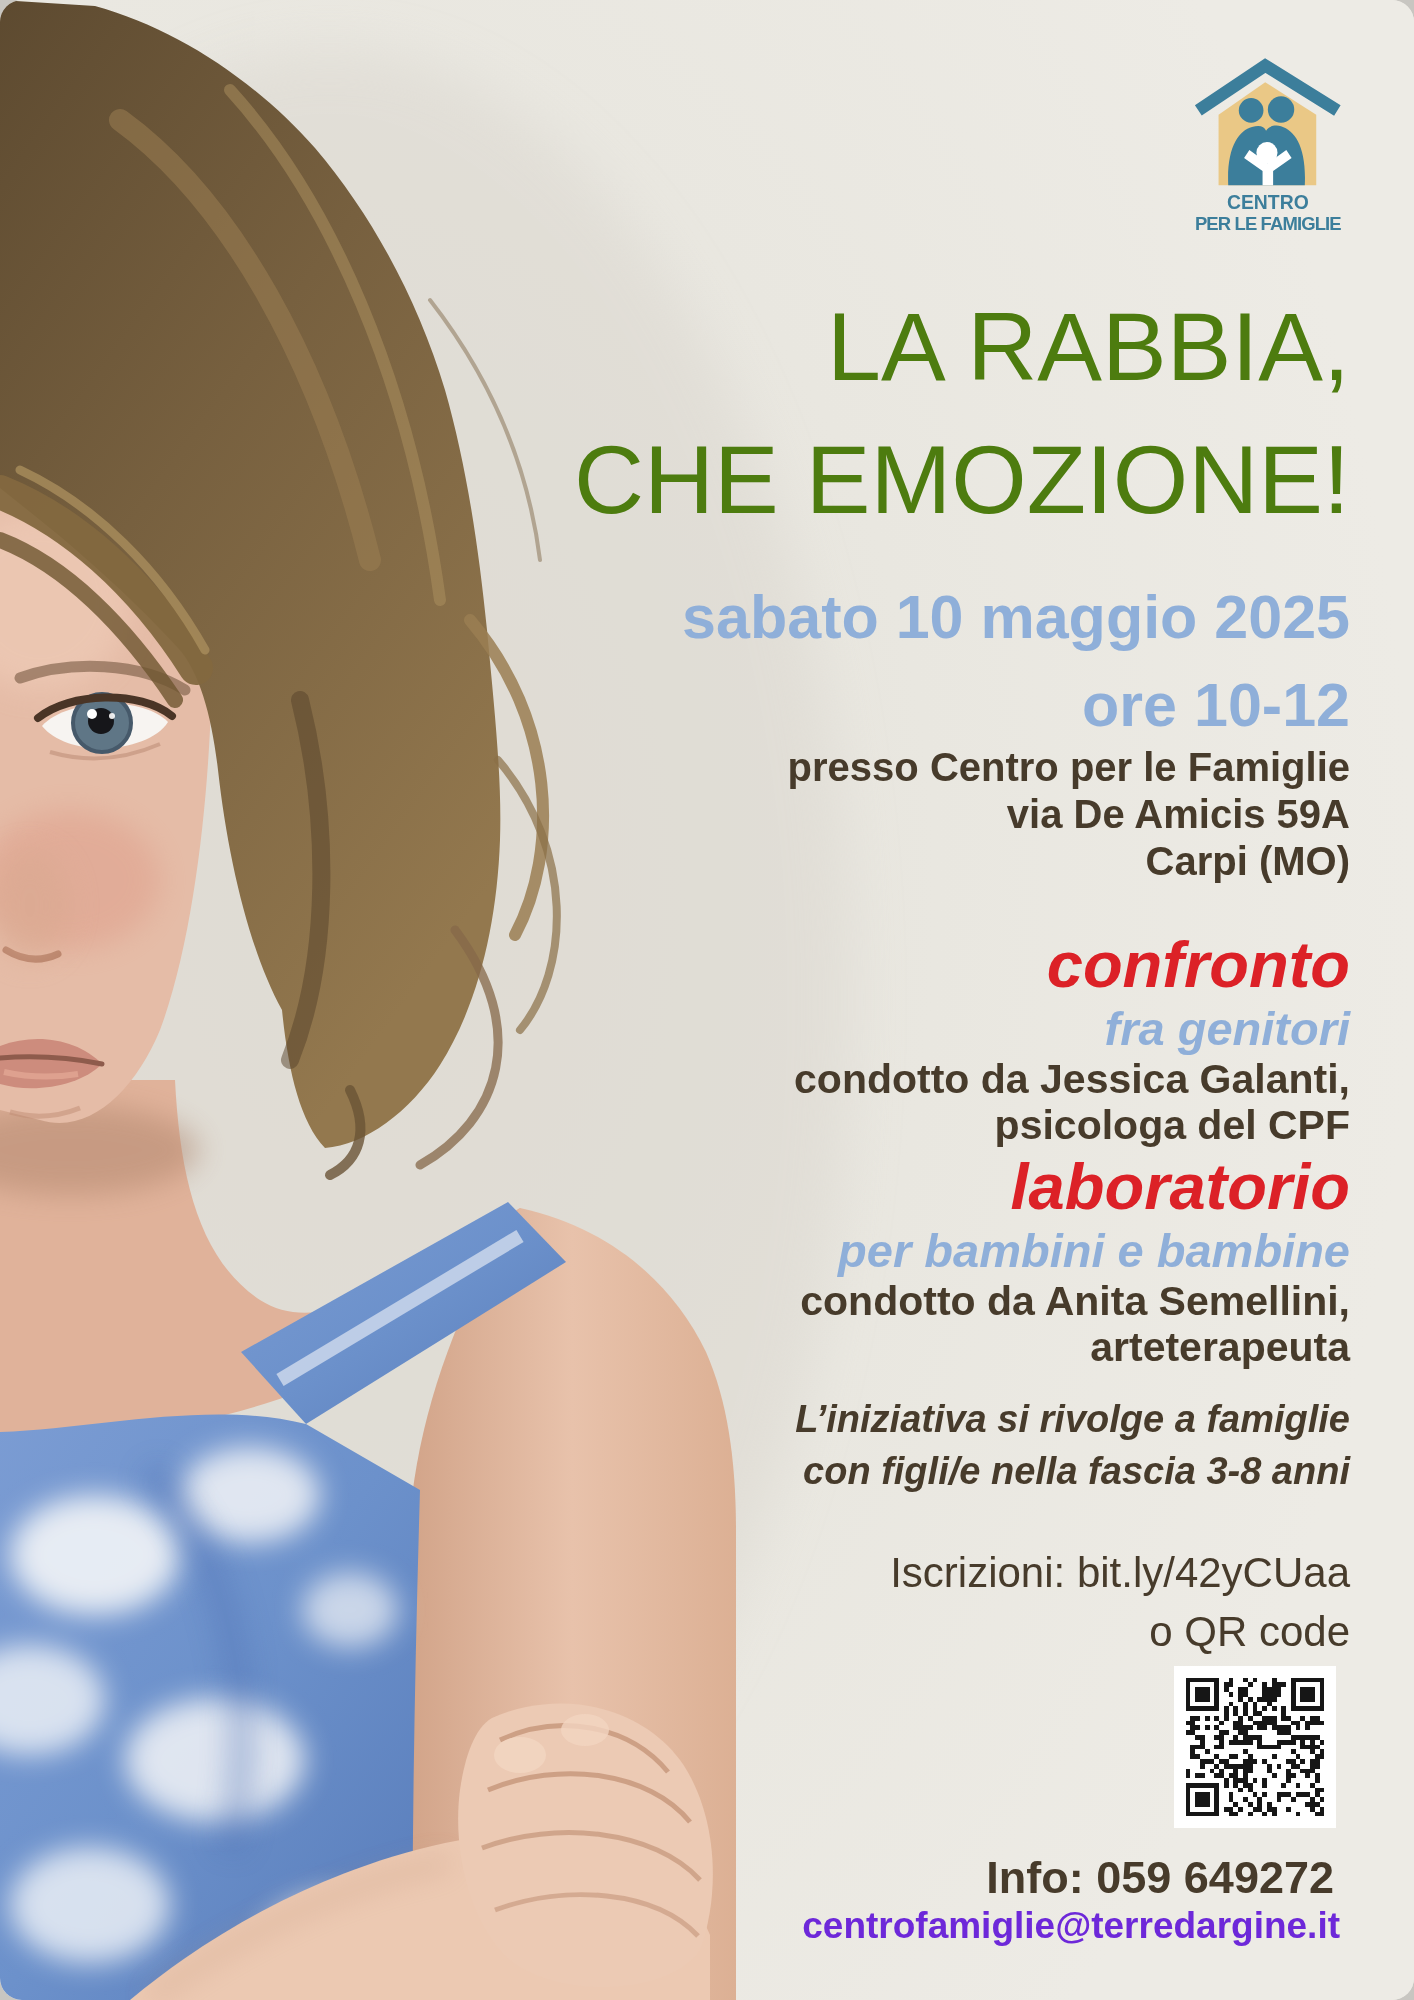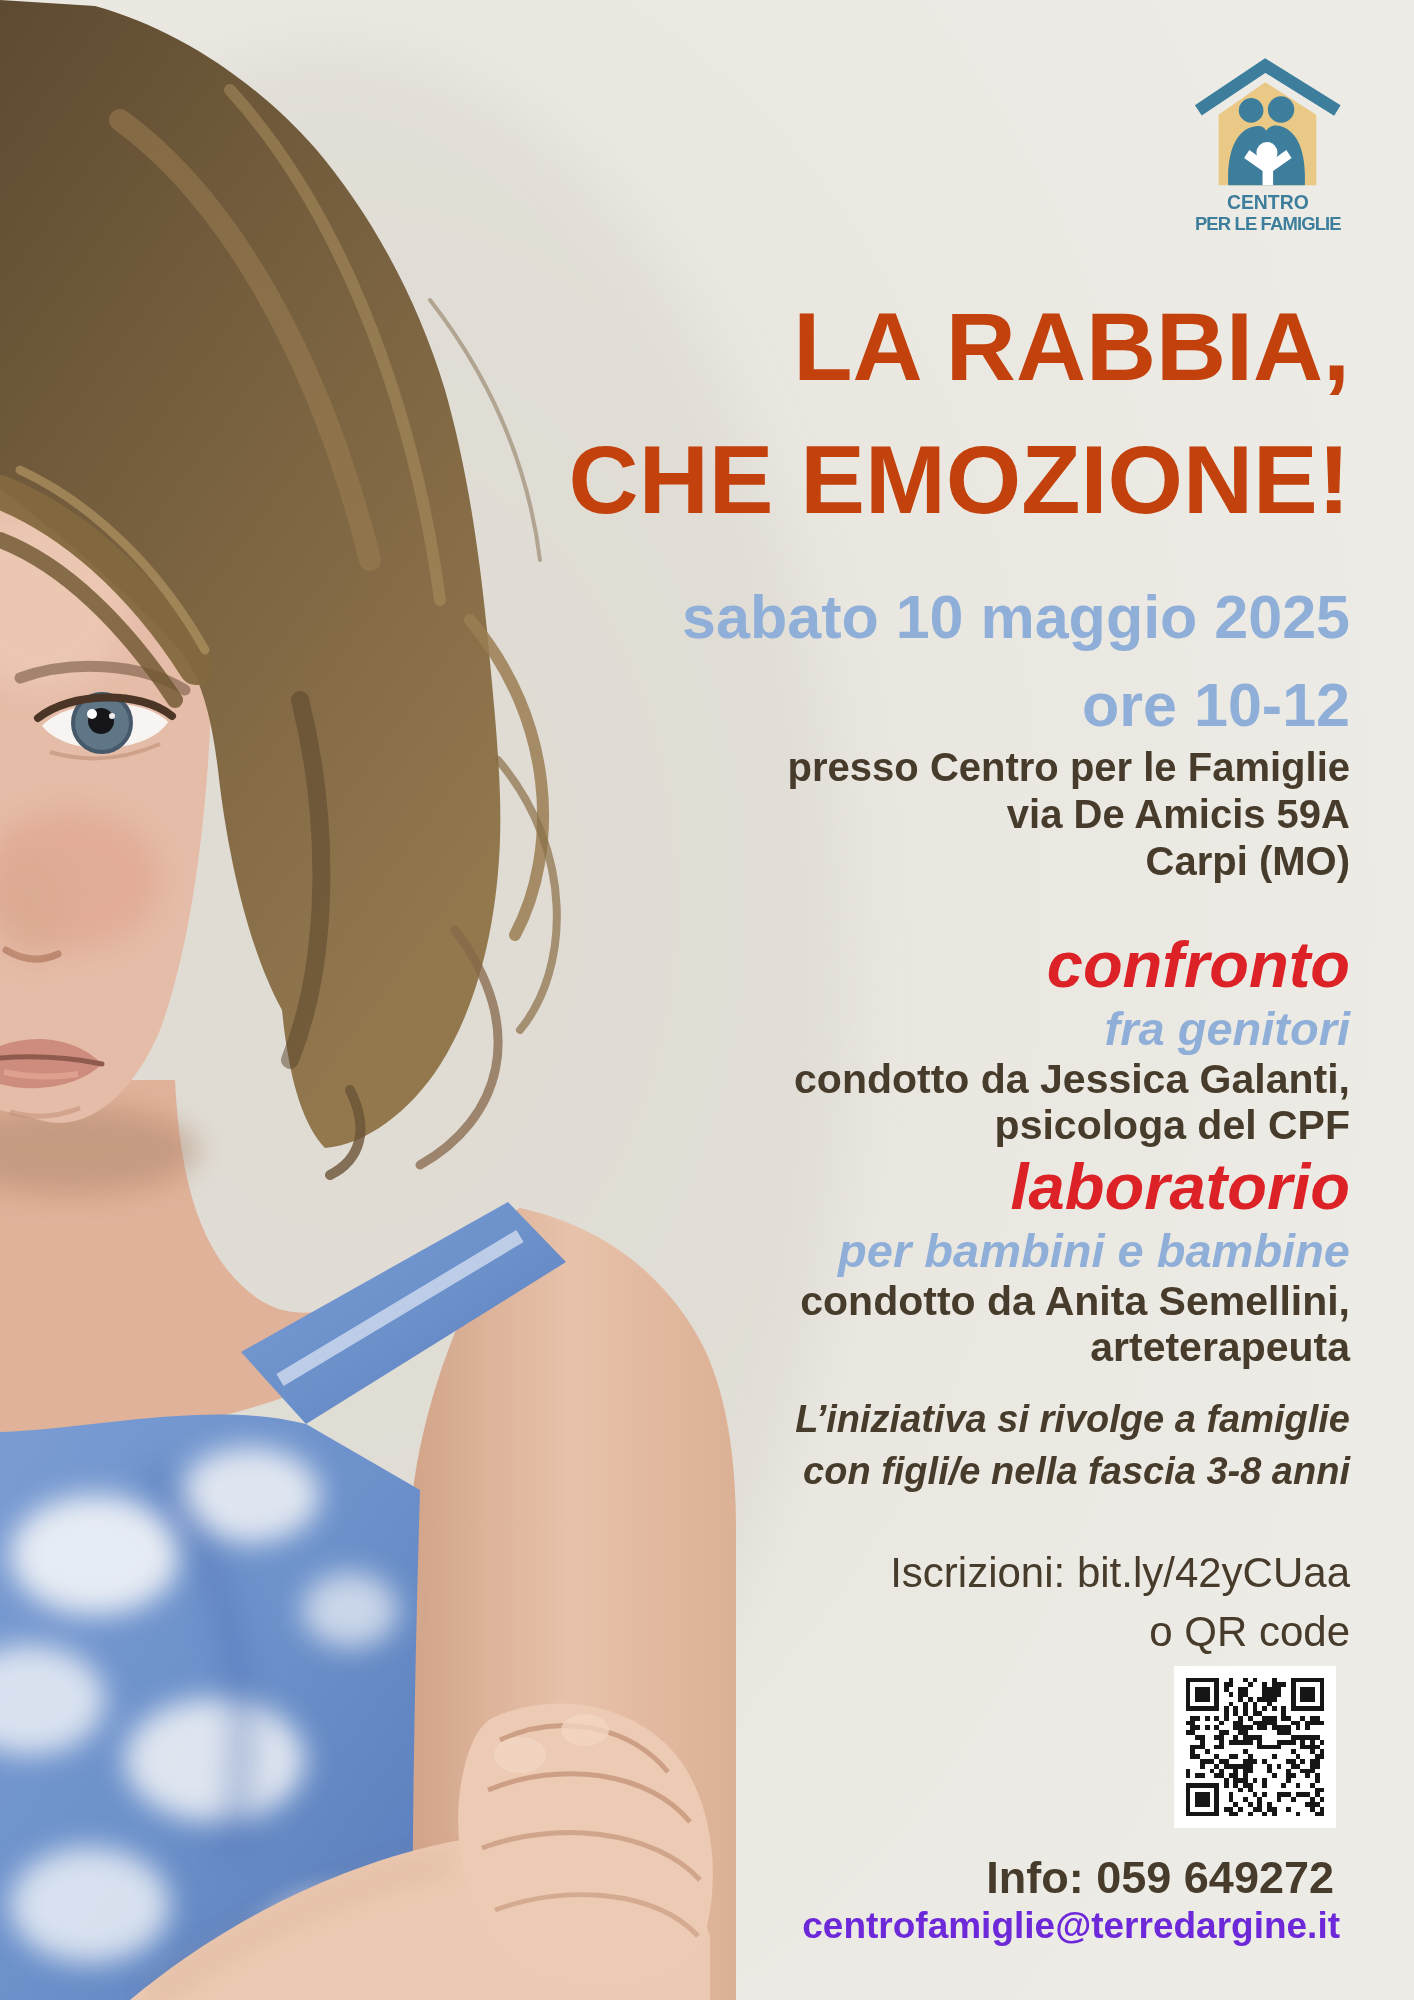--- a/index.html
+++ b/index.html
@@ -1,27 +1,28 @@
 <!DOCTYPE html>
 <html><head>
 <meta charset="utf-8">
 <style>
   html,body{margin:0;padding:0;background:#c8c6c1;}
   .poster{
     position:relative;width:1414px;height:2000px;margin:0 auto;
     background:#edebe5;overflow:hidden;
     font-family:"Liberation Sans",sans-serif;
+    border-radius:22px;
   }
   .girl-svg{position:absolute;left:0;top:0;width:1414px;height:2000px;}
   
   .logo{position:absolute;top:44px;right:52px;width:176px;height:212px;}
   
   .title{
     position:absolute;top:281px;right:64px;text-align:right;
-    color:#c2410c;font-weight:700;font-size:97px;line-height:1.37;
+    color:#4d7c0f;font-weight:400;font-size:97px;line-height:1.37;
     letter-spacing:0px;white-space:nowrap;
   }
   
   .date-block{
     position:absolute;top:574px;right:64px;text-align:right;
     color:#8fafd9;font-weight:700;font-size:61px;line-height:1.44;white-space:nowrap;
   }
   
   .addr{
     position:absolute;top:744px;right:64px;text-align:right;

